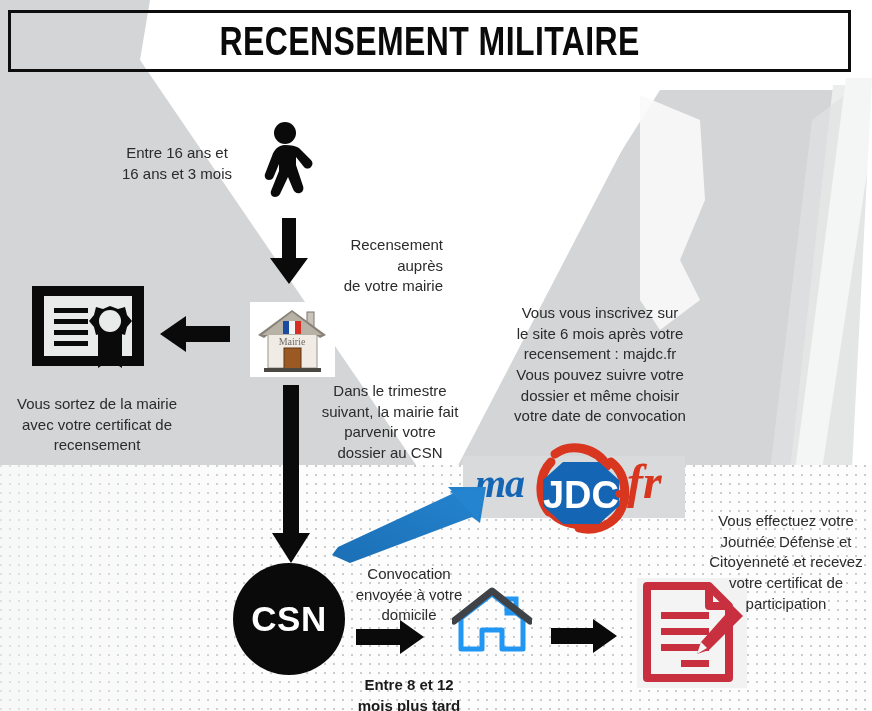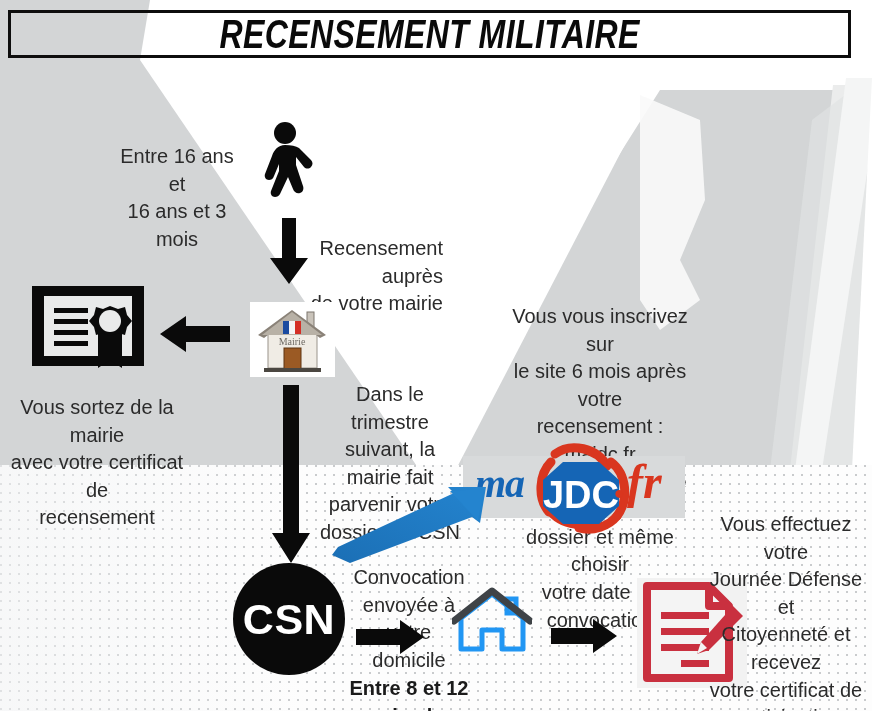--- a/index.html
+++ b/index.html
@@ -17,51 +17,50 @@
     background-image:
       radial-gradient(circle at 1.2px 1.2px, #c9cbcd 1.1px, transparent 1.2px);
     background-size:9px 9px;
   }
   .bg-lower-tint{
     position:absolute;left:0;top:465px;width:872px;height:246px;
     background:linear-gradient(90deg, rgba(242,243,244,.55) 0%, rgba(255,255,255,0) 35%);
   }
   
   .title-box{
-    position:absolute;left:8px;top:10px;width:843px;height:48px;
+    position:absolute;left:8px;top:10px;width:843px;height:62px;
     border:3px solid #0d0d0d;background:rgba(255,255,255,0.0);
     display:flex;align-items:center;justify-content:center;
     box-sizing:border-box;
-    font-style:italic;
   }
   .title-text{
     font-family:"Liberation Sans", sans-serif;
     font-weight:700;font-size:40px;letter-spacing:.5px;color:#0a0a0a;
     transform:scaleX(.80);transform-origin:center;white-space:nowrap;
   }
   
   .txt{
     position:absolute;color:#2b2b2b;text-align:center;
-    font-size:20px;line-height:1.38;white-space:pre-line;
+    font-size:15px;line-height:1.38;white-space:pre-line;
   }
   .txt-bold{font-weight:700;color:#1b1b1b;margin-top:20px;}
   
   .plate{position:absolute;background:#ffffff;}
   
   .arrow-down{position:absolute;}
   .arrow-left{position:absolute;}
   .arrow-right{position:absolute;}
   
   .csn{
     position:absolute;left:233px;top:563px;width:112px;height:112px;
     border-radius:50%;background:#0a0a0a;
     display:flex;align-items:center;justify-content:center;
   }
   .csn span{
-    color:#ffffff;font-weight:700;font-size:43px;letter-spacing:.5px;
+    color:#ffffff;font-weight:700;font-size:35px;letter-spacing:.5px;
     font-family:"Liberation Sans", sans-serif;
   }
   
   .logo-plate{
     position:absolute;left:463px;top:456px;width:222px;height:62px;
     background:#d8dadb;
   }
   .logo-ma{
     position:absolute;left:12px;top:4px;
     font-family:"Liberation Serif", serif;font-style:italic;font-weight:700;

